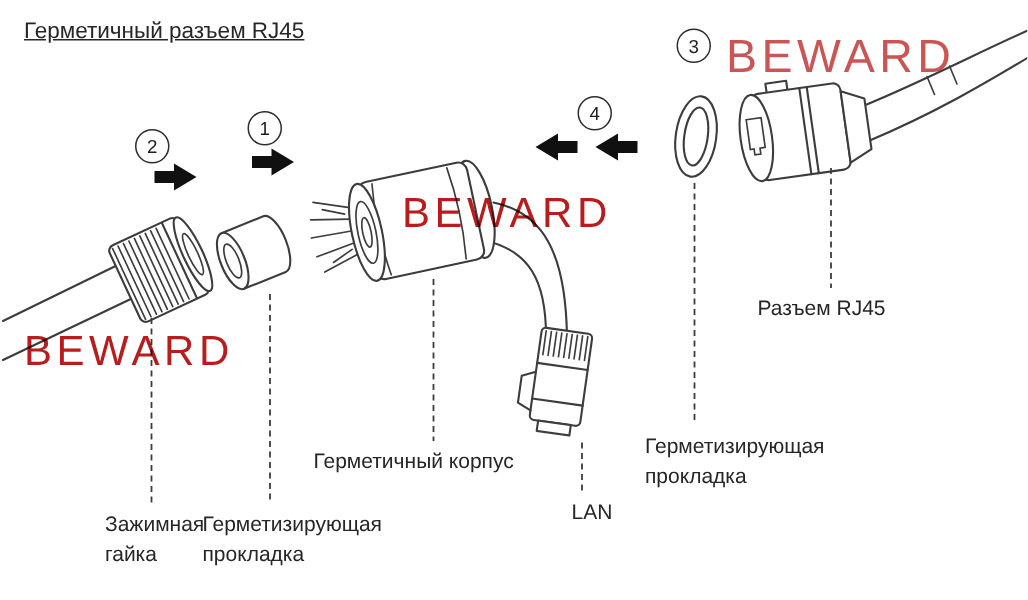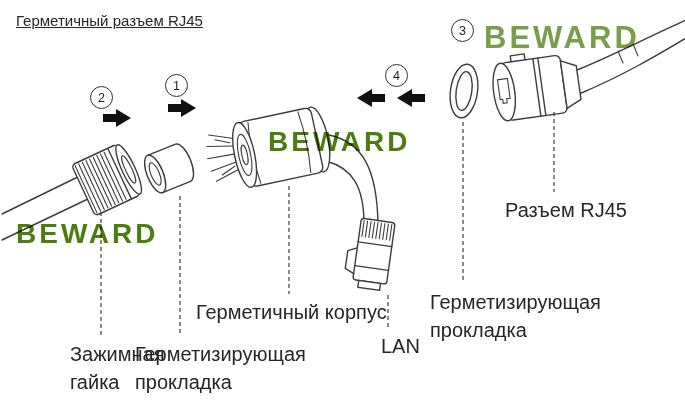--- a/index.html
+++ b/index.html
@@ -13,44 +13,44 @@
   .fw   { fill:#ffffff; stroke:#3c3c3c; stroke-width:1.4; stroke-linejoin:round; }
   .thin { fill:none; stroke:#3c3c3c; stroke-width:1.1; stroke-linecap:round; }
   .dash { fill:none; stroke:#3c3c3c; stroke-width:1.2; stroke-dasharray:4 3; }
   .arrow{ fill:#101010; stroke:none; }
 
   .title {
     position:absolute; left:16px; top:12px; z-index:2;
     font-size:15px; color:#262626;text-decoration:underline;
   }
   .label {
-    position:absolute; z-index:2; font-size:20px; line-height:1.4;
+    position:absolute; z-index:2; font-size:14px; line-height:1.4;
     color:#262626; white-space:pre-line;
   }
   .lbl-clamp   { left:30px;  top:340px;margin-left:40px; }
   .lbl-gasketL { left:135px; top:340px; }
-  .lbl-body    { left:196px; top:298px; }
+  .lbl-body    { left:209px; top:298px; }
   .lbl-lan     { left:381px; top:332px;text-align:center; }
   .lbl-gasketR { left:430px; top:288px; }
   .lbl-socket  { left:505px; top:196px; }
 
   .step {
     position:absolute; z-index:2; width:21px; height:21px;
     border:1.5px solid #2e2e2e; border-radius:50%;
     display:flex; align-items:center; justify-content:center;
     font-size:12.5px; color:#1e1e1e; background:transparent;
   }
   .s1 { left:165px; top:74px; }
   .s2 { left:90px;  top:86px; }
   .s3 { left:451px; top:19px; }
   .s4 { left:385px; top:64px; }
 
   .wm {
-    position:absolute; z-index:3; font-weight:bold; letter-spacing:3px;
-    color:#4d7c0f; mix-blend-mode:multiply; pointer-events:none;
+    position:absolute; z-index:3; font-weight:normal; letter-spacing:3px;
+    color:#b91c1c; mix-blend-mode:multiply; pointer-events:none;
   }
   .wm1 { left:16px;  top:218px; font-size:28px; }
   .wm2 { left:268px; top:126px; font-size:28px; }
   .wm3 { left:484px; top:20px;  font-size:31px; opacity:.75; }
 </style>
 </head>
 <body>
 
 <div class="stage">
 

